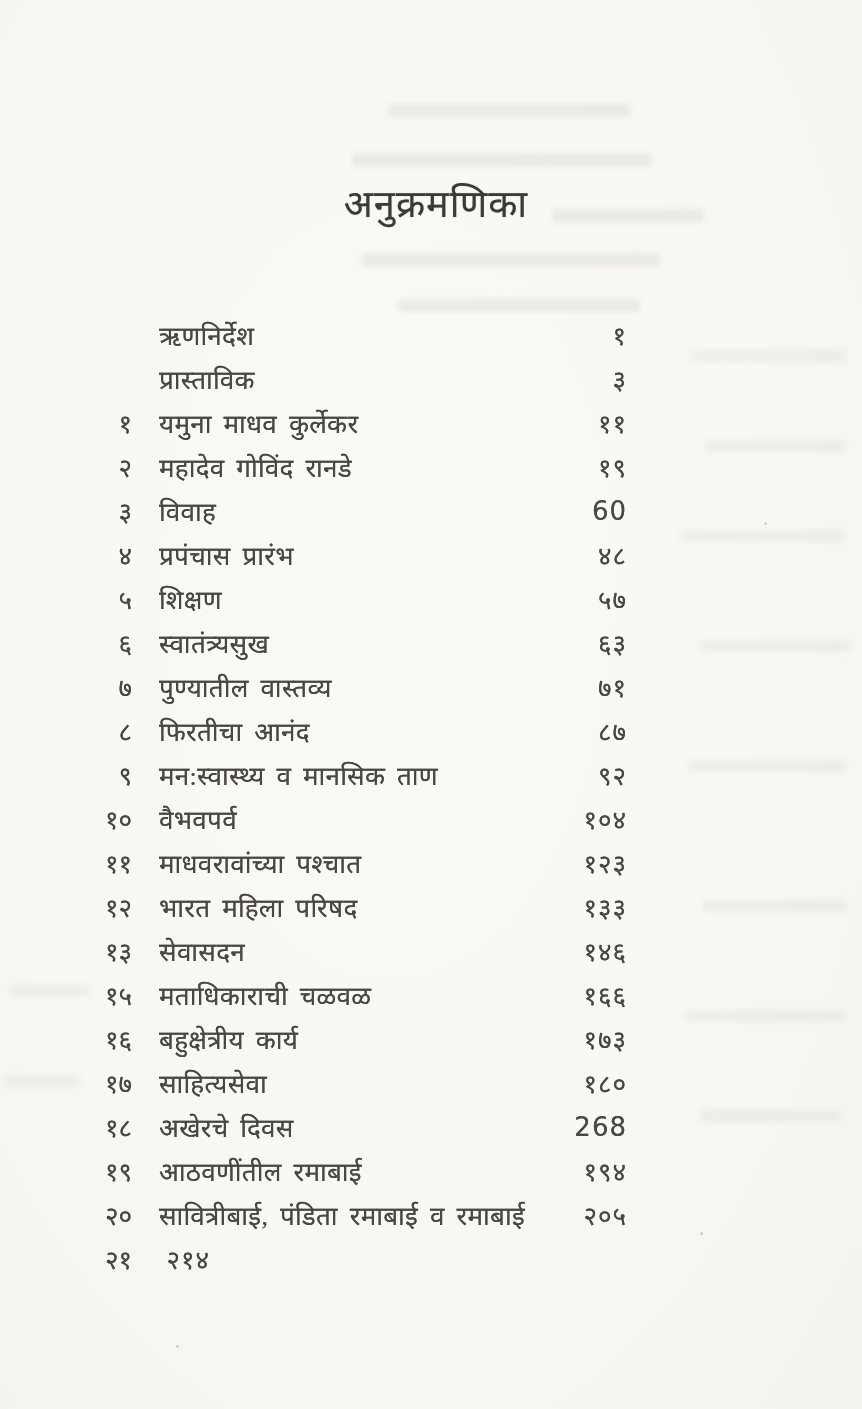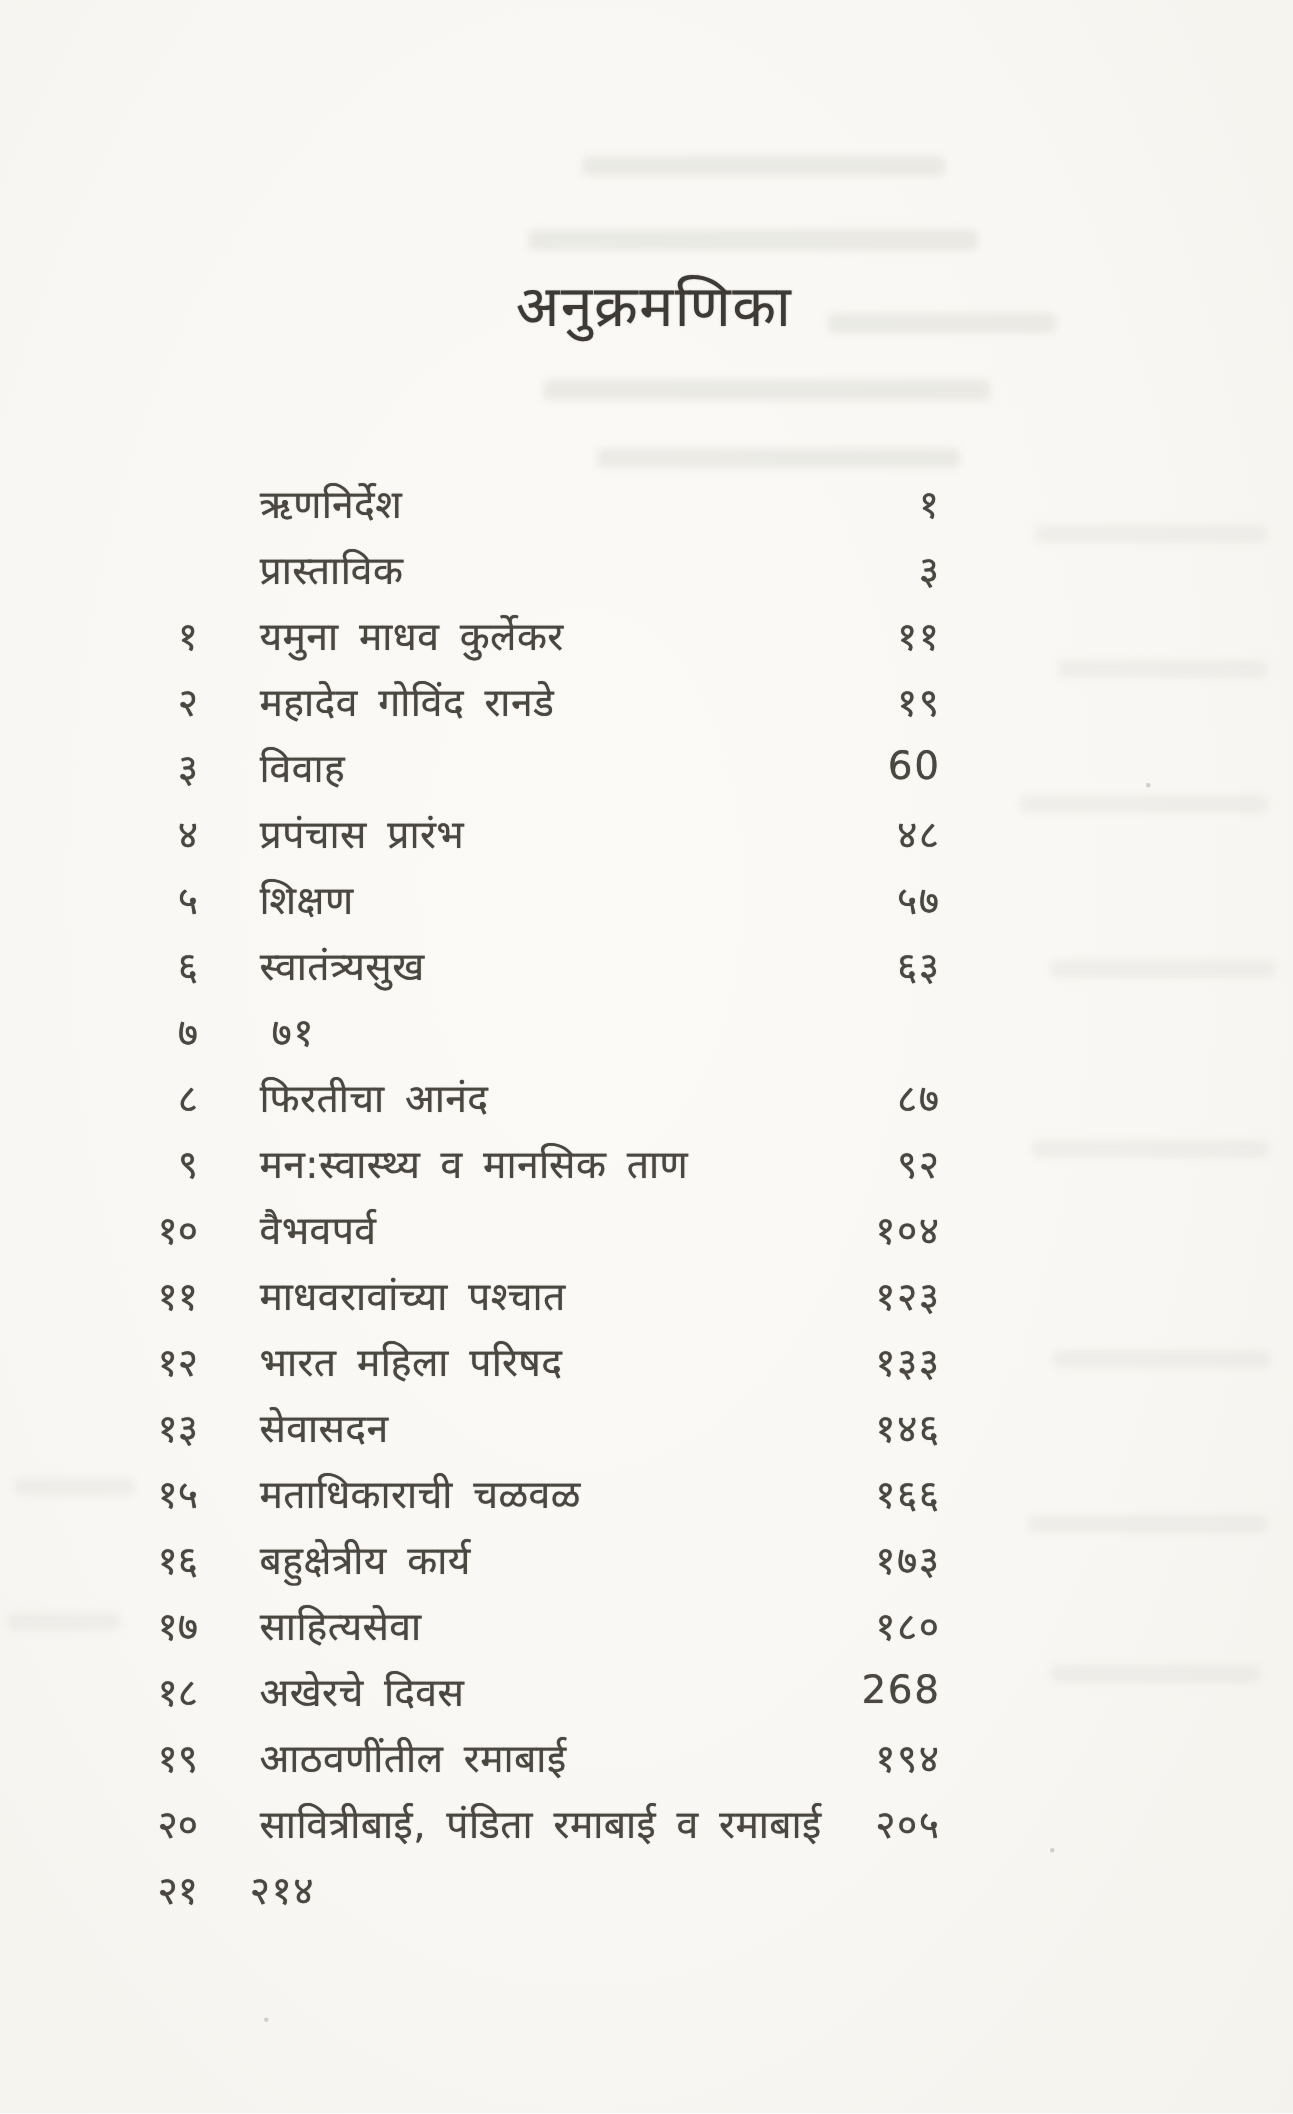--- a/index.html
+++ b/index.html
@@ -39,24 +39,25 @@
     text-shadow:0 0 .6px rgba(74,70,64,.75);
     white-space:nowrap;
   }
   .toc-no {
     width:37px;
     text-align:right;
     flex:none;
   }
   .toc-title {
     flex:1;
-    margin-left:41px;
+    margin-left:27px;
     letter-spacing:.3px;
     word-spacing:5px;
     overflow:hidden;
+    font-family:Liberation Serif, serif;
   }
   .toc-page {
     width:78px;
     text-align:right;
     flex:none;
     letter-spacing:1px;
   }
   
   .bleed {
     position:absolute;
@@ -135,20 +136,21 @@
         <span class="toc-title">शिक्षण</span>
         <span class="toc-page">५७</span>
       </div>
       <div class="toc-row">
         <span class="toc-no">६</span>
         <span class="toc-title">स्वातंत्र्यसुख</span>
         <span class="toc-page">६३</span>
       </div>
       <div class="toc-row">
         <span class="toc-no">७</span>
+        <span class="toc-title">पुण्यातील वास्तव्य</span>
         <span class="toc-page">७१</span>
       </div>
       <div class="toc-row">
         <span class="toc-no">८</span>
         <span class="toc-title">फिरतीचा आनंद</span>
         <span class="toc-page">८७</span>
       </div>
       <div class="toc-row">
         <span class="toc-no">९</span>
         <span class="toc-title">मन:स्वास्थ्य व मानसिक ताण</span>

